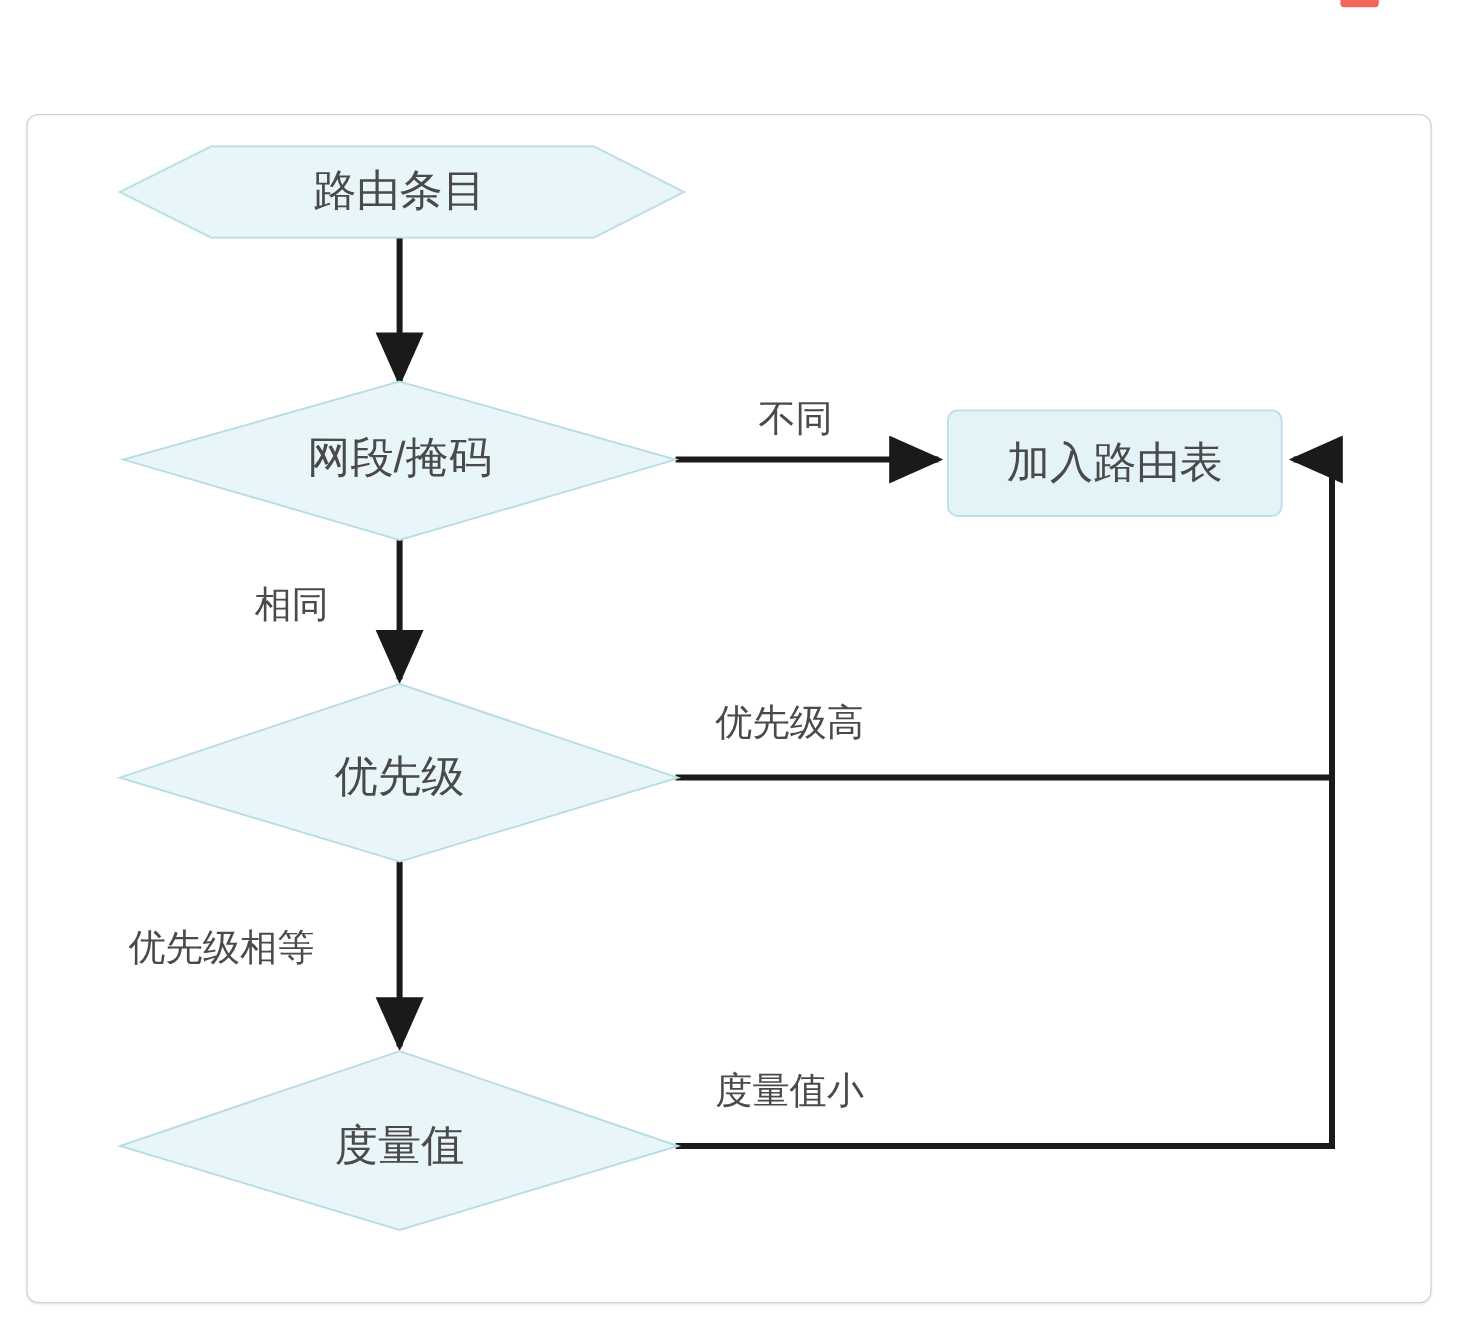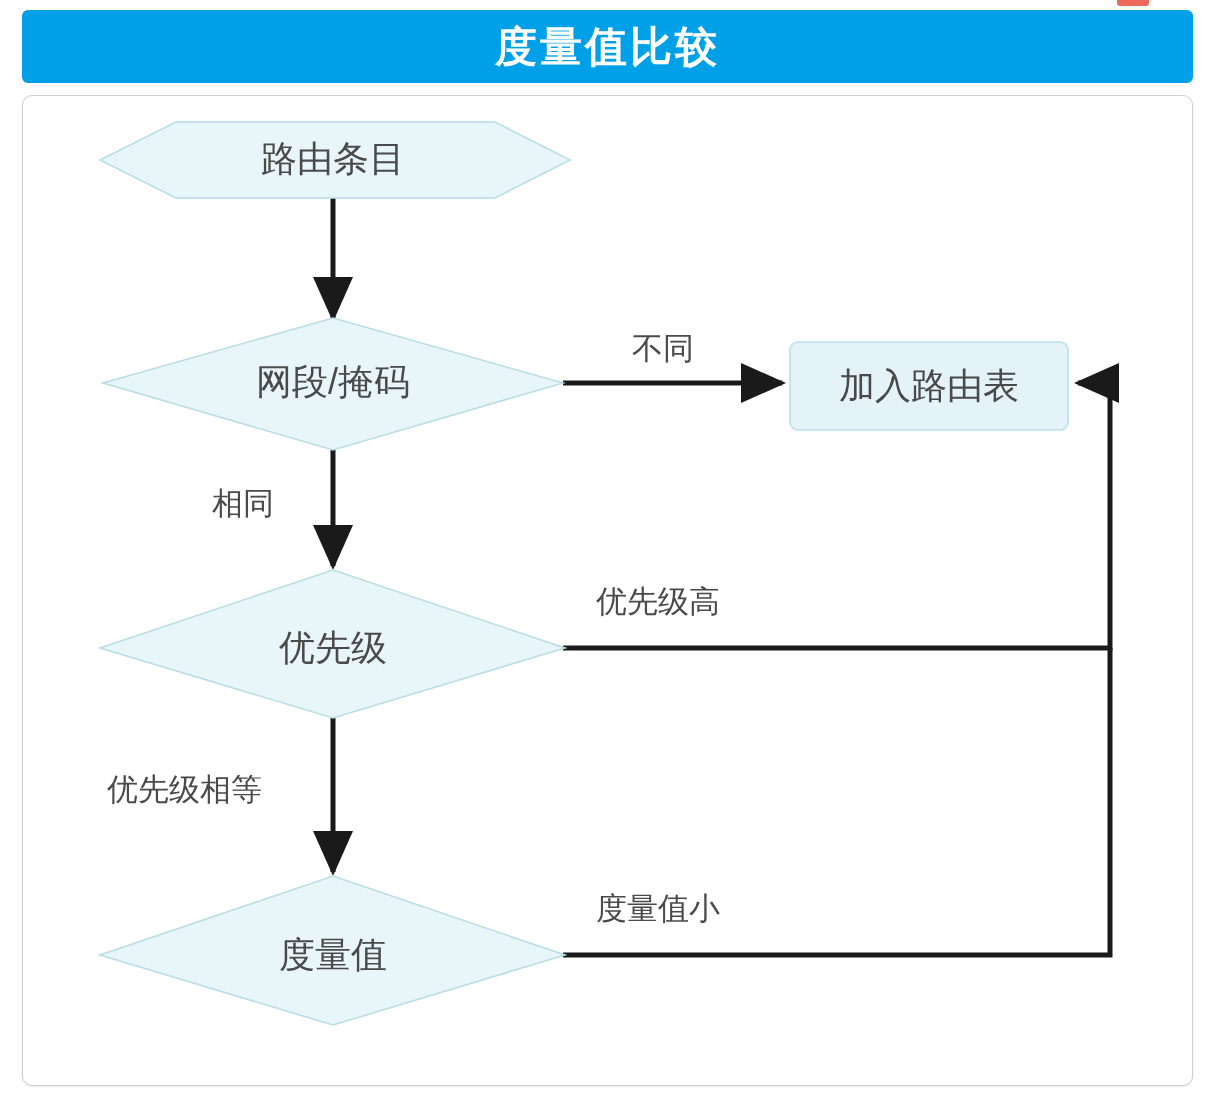--- a/index.html
+++ b/index.html
@@ -107,23 +107,20 @@
     dominant-baseline: middle;
   }
 </style>
 </head>
 <body>
 
 <div id="page">
 
   <div id="top-marker"></div>
 
-  <div id="title-bar">
-    <span id="title-text">度量值比较</span>
-  </div>
 
   <div id="content-frame"></div>
 
   <svg id="flow-svg" viewBox="0 0 1215 1104">
     <defs>
       <marker id="arrowhead" markerWidth="10" markerHeight="10" refX="8.2" refY="4" orient="auto" markerUnits="strokeWidth">
         <path d="M0,0 L9,4 L0,8 Z" fill="#1a1a1a"></path>
       </marker>
     </defs>
 

